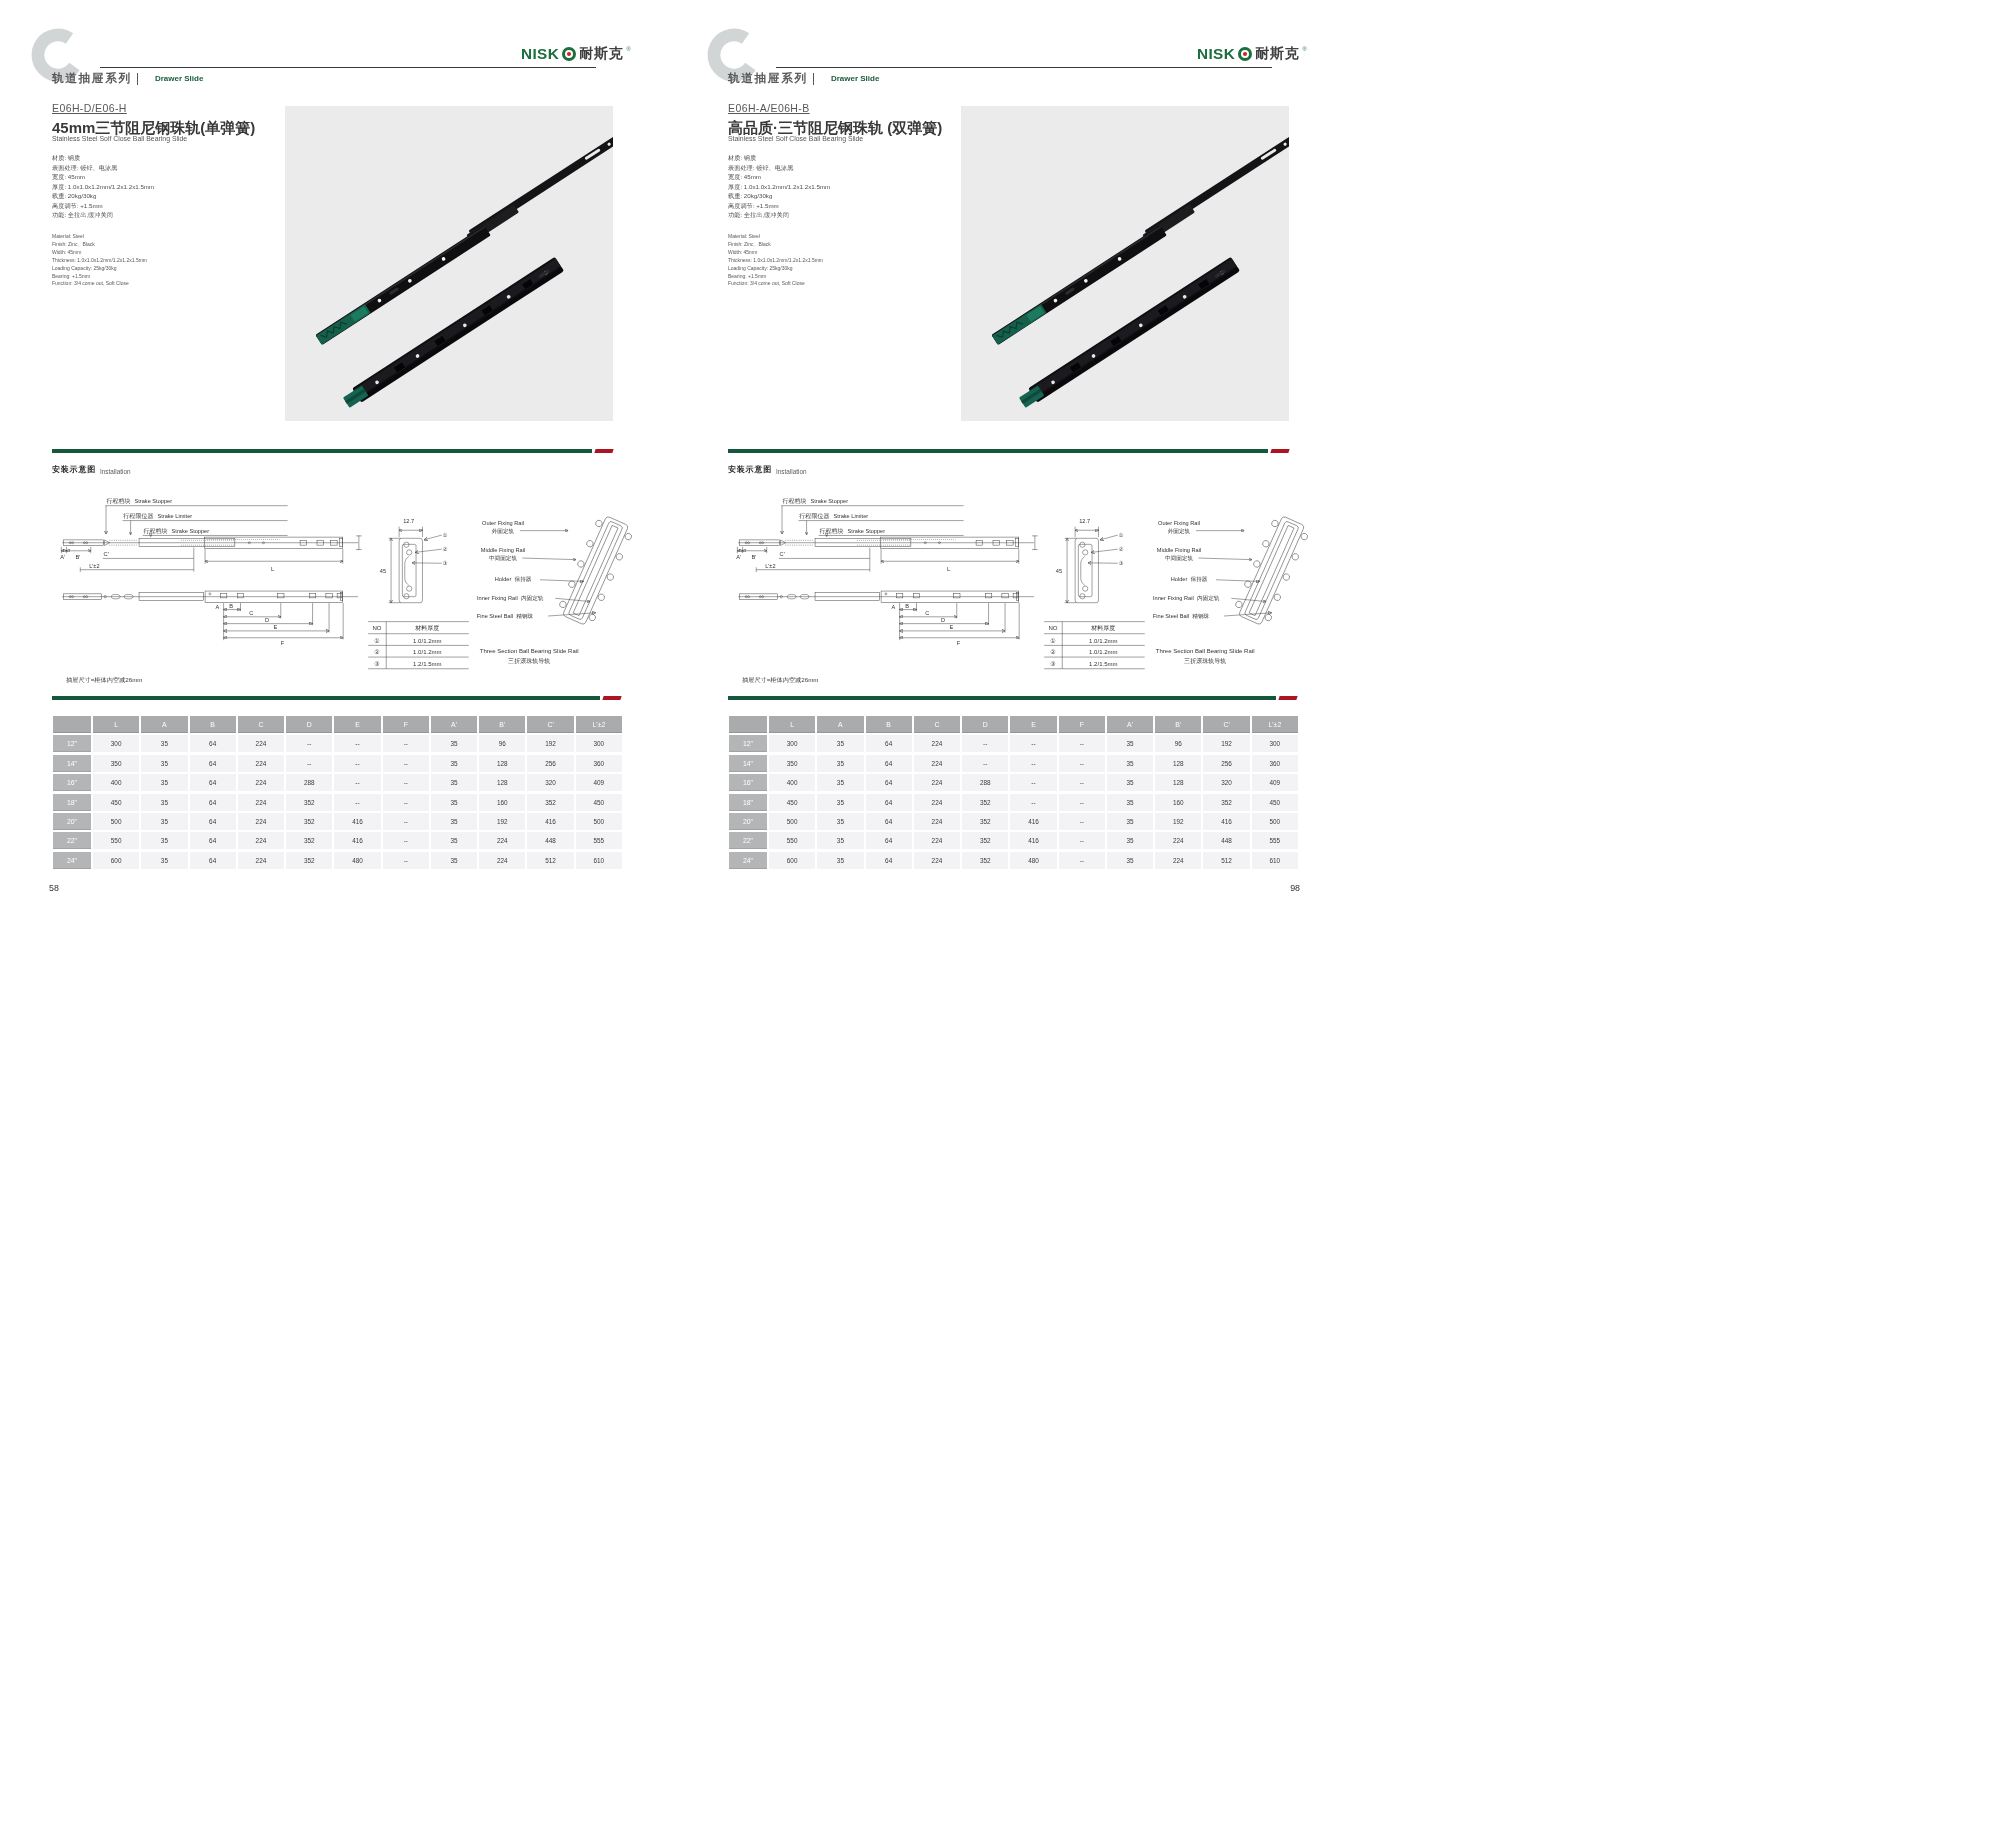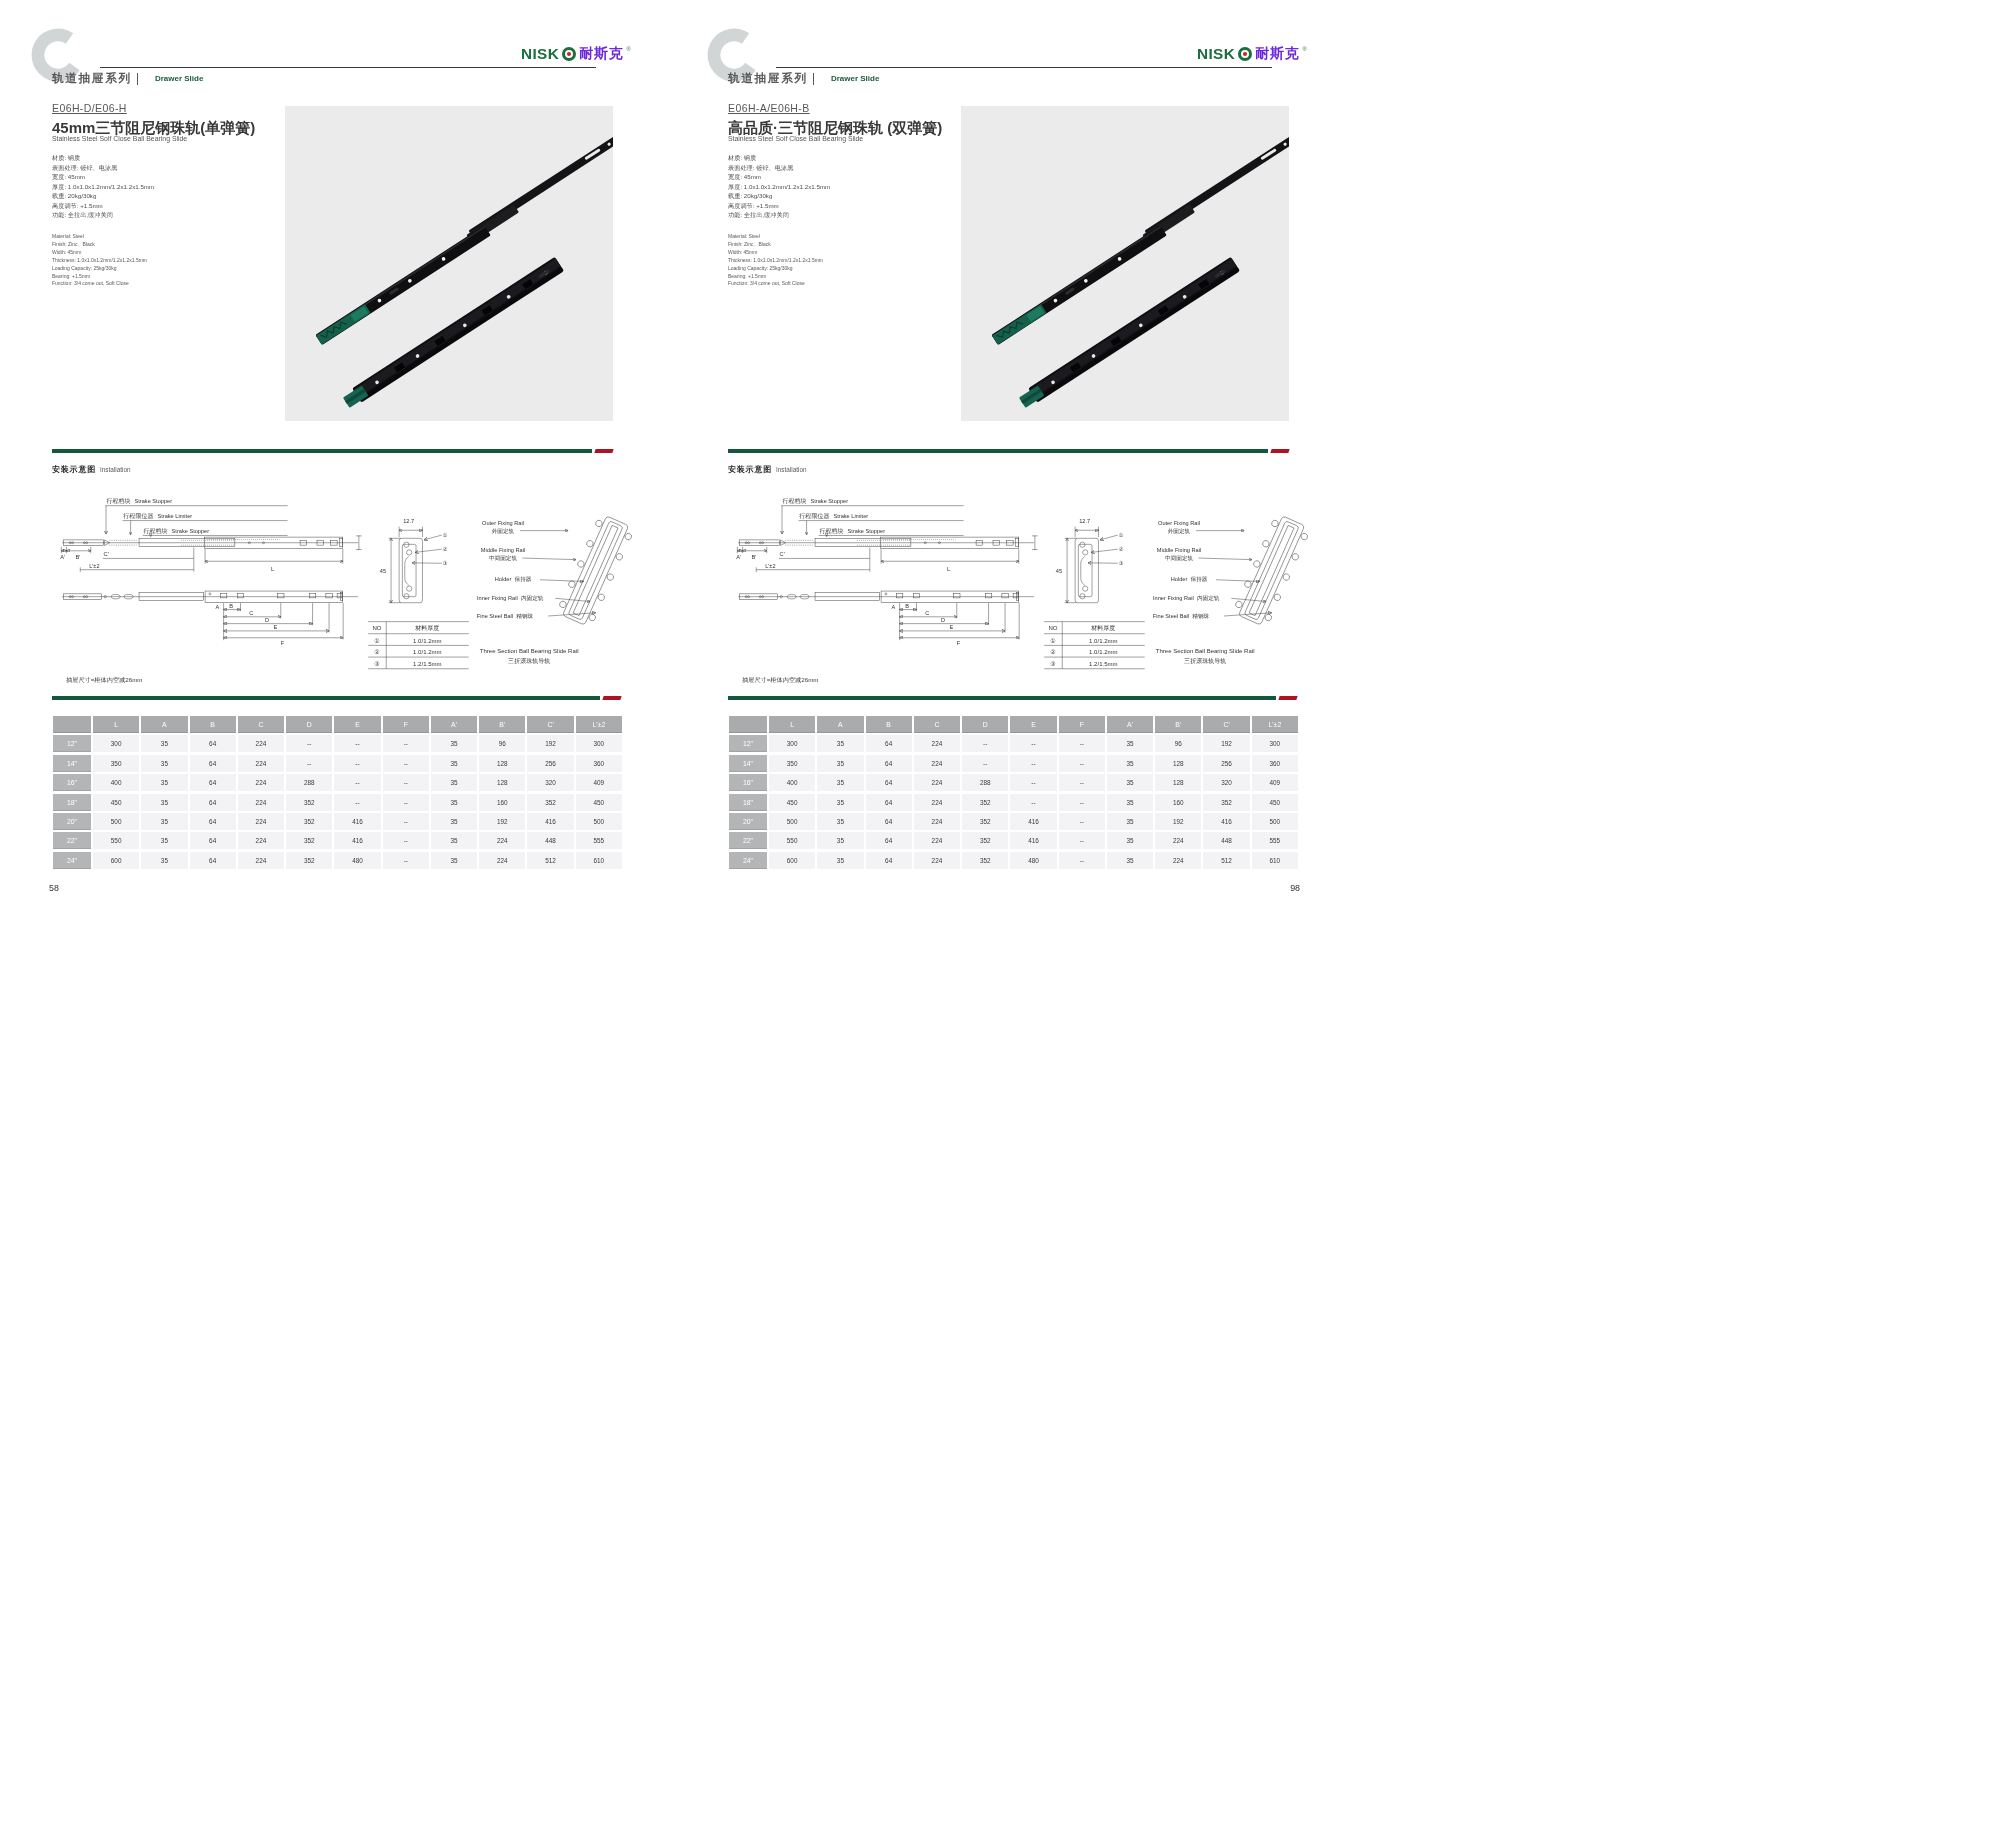--- a/index.html
+++ b/index.html
@@ -11,41 +11,41 @@
   .c-logo { position:absolute; left:26px; top:22.6px; width:64px; height:64px; }
   .series-title { position:absolute; left:52px; top:47px; display:flex; align-items:center; gap:5.2px;margin-top:24px; }
   .series-cn { font-size:11.7px; font-weight:bold; color:#57585a; letter-spacing:1.6px; }
   .series-sep { width:0.8px; height:12px; background:#57585a; }
   .series-en { font-size:8px; font-weight:bold; color:#1b5c3b;padding-left:12px; }
   .header-rule { position:absolute; left:100px; top:67px; width:496px; height:1.2px; background:#3b3b3d; }
   .brand { position:absolute; left:521px; top:45px; display:flex; align-items:center; gap:2.8px; }
   .nk-lat { font-size:15.3px; font-weight:bold; color:#1b6e3d; letter-spacing:0.4px; }
   .nk-o { width:14.5px; height:14.5px; border:3.6px solid #1b6e3d; border-radius:50%; position:relative; }
   .nk-dot { position:absolute; left:50%; top:50%; width:4.4px; height:4.4px; margin:-2.2px 0 0 -2.2px; border-radius:50%; background:#d01f27; }
-  .nk-cn { font-size:14px; font-weight:bold; color:#6d28d9; letter-spacing:0.8px;font-family:Liberation Serif, serif; }
+  .nk-cn { font-size:14px; font-weight:bold; color:#404040; letter-spacing:0.8px;font-family:Liberation Serif, serif; }
   .nk-reg { font-size:5.6px; color:#1b6e3d; position:relative; top:-4.8px; }
 
   
   .model { position:absolute; left:52px; top:102px; font-size:10.5px; color:#58595b; letter-spacing:0.4px;text-decoration:underline; }
   .sub-cn { position:absolute; left:52px; top:119px; font-size:15px; font-weight:bold; color:#39393b; }
   .sub-en { position:absolute; left:52px; top:135px; font-size:6.9px; color:#565658; }
   .specs-cn { position:absolute; left:52px; top:153px; font-size:6.2px; line-height:9.5px; color:#4e4f51; }
   .specs-en { position:absolute; left:52px; top:233px; font-size:5px; line-height:7.9px; color:#58595b; }
 
   .photo { position:absolute; left:285px; top:106px; width:328px; height:315px; background:#ebebec; }
   .photo svg { display:block; }
 
   .divider { position:absolute; display:flex; align-items:stretch; height:4px; }
   .divider.d1 { left:52px; top:449px; width:561px; }
   .divider.d2 { left:52px; top:696px; width:569px; }
   .div-green { flex:1; background:#15573a; }
   .div-gap { width:3.6px; }
   .div-red { width:17.7px; background:#ab1420; transform:skewX(-18deg); }
 
-  .install-title { position:absolute; left:52px; top:464px; display:flex; align-items:center; gap:4px; }
+  .install-title { position:absolute; left:52px; top:464px; display:flex; align-items:flex-end; gap:4px; }
   .it-cn { font-size:8px; font-weight:bold; color:#2c2c2e; letter-spacing:0.8px; }
   .it-en { font-size:6.4px; color:#5a5b5d; }
 
   .diagram-slot { position:absolute; left:60px; top:492px; width:576px; height:186px; }
   .note { position:absolute; left:66px; top:676px; font-size:6.2px; color:#3c3c3e; }
 
   
   .size-table { position:absolute; left:53px; top:716px; width:569px; display:grid;
     grid-template-columns:38px repeat(11, 1fr); column-gap:2px; row-gap:2.4px; }
   .st-cell { height:17px; line-height:17px; text-align:center; }

